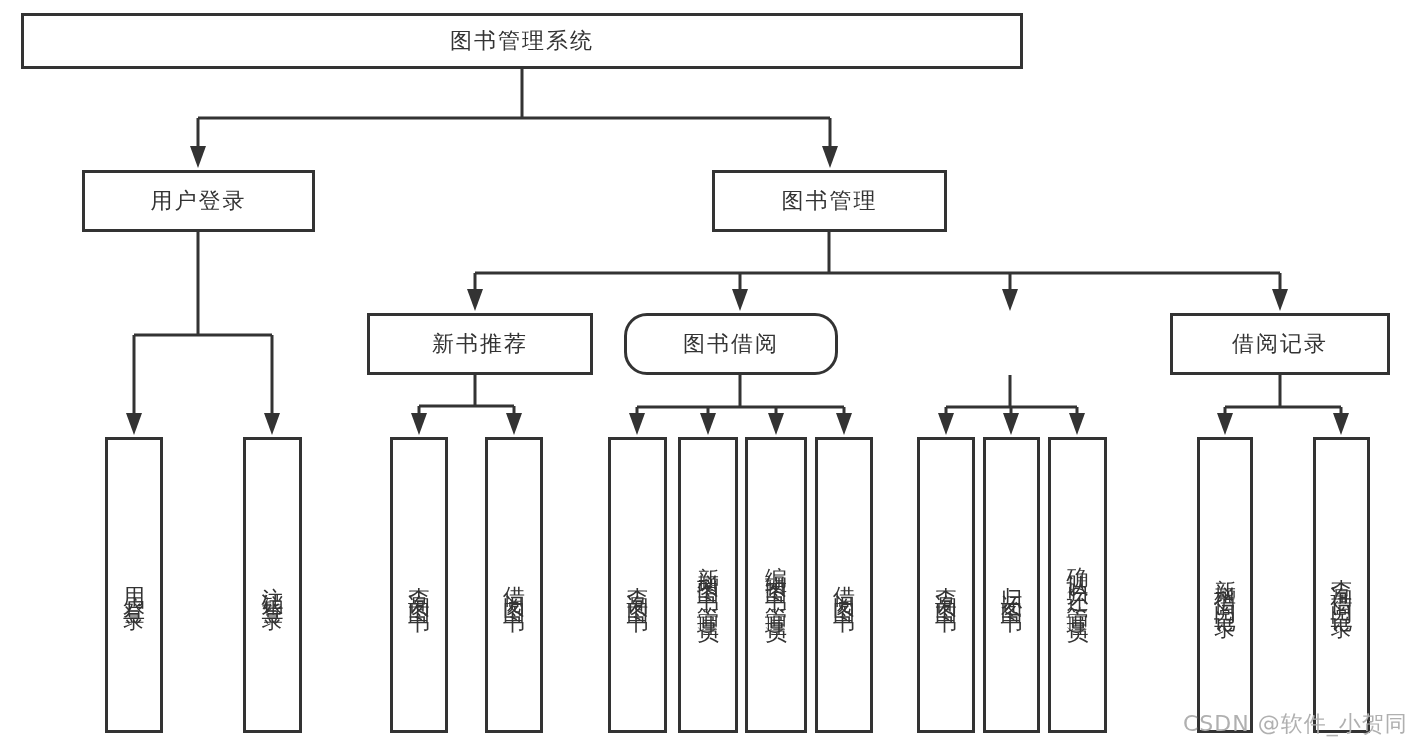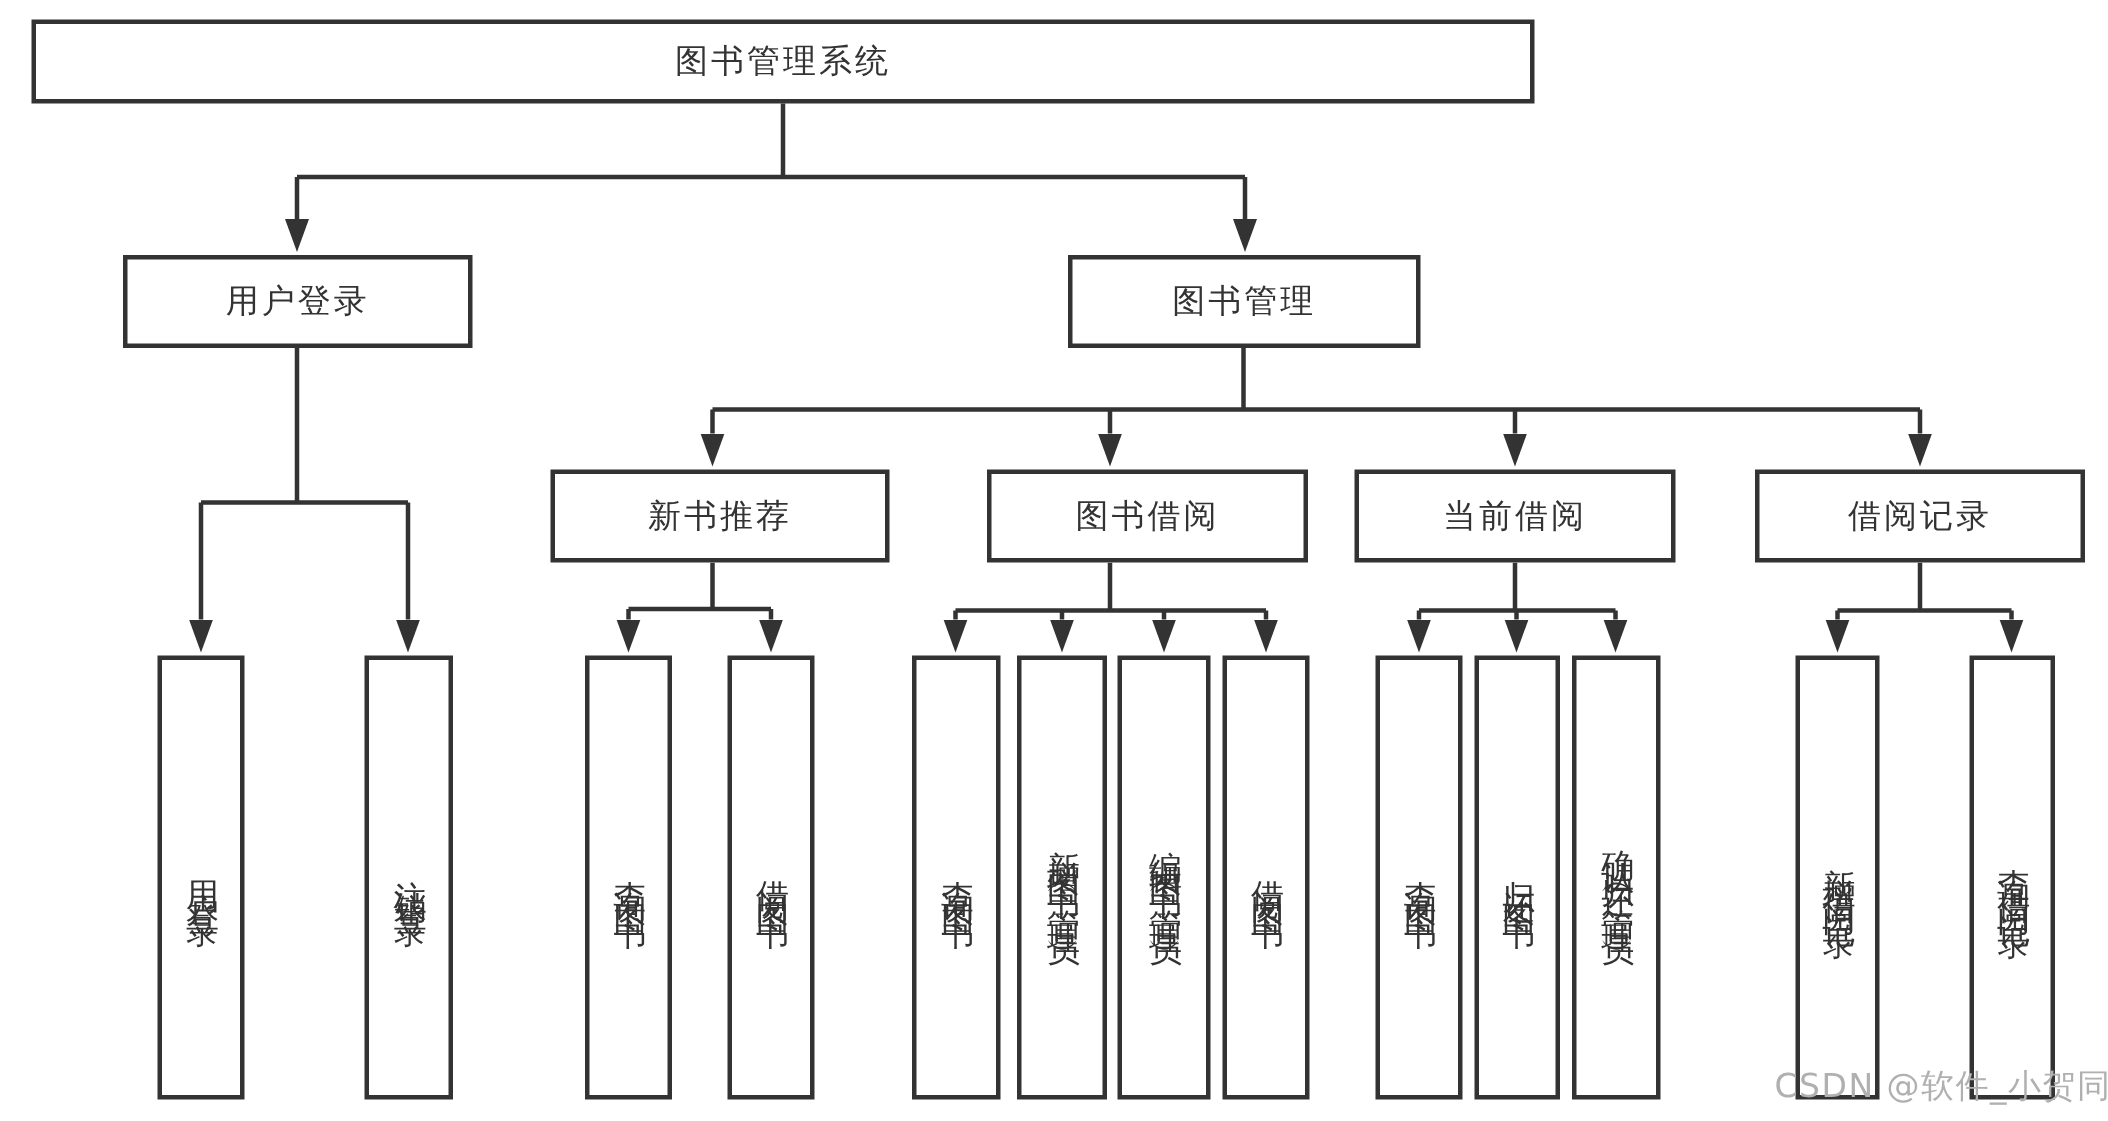--- a/index.html
+++ b/index.html
@@ -97,25 +97,22 @@
   <div class="box h" style="left:82px; top:170px; width:233px; height:62px;">
     <span>用户登录</span>
   </div>
   <div class="box h" style="left:712px; top:170px; width:235px; height:62px;">
     <span>图书管理</span>
   </div>
 
   <div class="box h" style="left:367px; top:313px; width:226px; height:62px;">
     <span>新书推荐</span>
   </div>
-  <div class="box h" style="left:658px; top:313px; width:214px; height:62px;">
+  <div class="box h" style="left:624px; top:313px; width:214px; height:62px;border-radius:23px;">
     <span>图书借阅</span>
-  </div>
-  <div class="box h" style="left:903px; top:313px; width:214px; height:62px;">
-    <span>当前借阅</span>
   </div>
   <div class="box h" style="left:1170px; top:313px; width:220px; height:62px;">
     <span>借阅记录</span>
   </div>
 
   <div class="box v" style="left:105px; top:437px; width:58px; height:296px;">
     <span class="vt">用户登录</span>
   </div>
   <div class="box v" style="left:243px; top:437px; width:59px; height:296px;">
     <span class="vt">注销登录</span>

